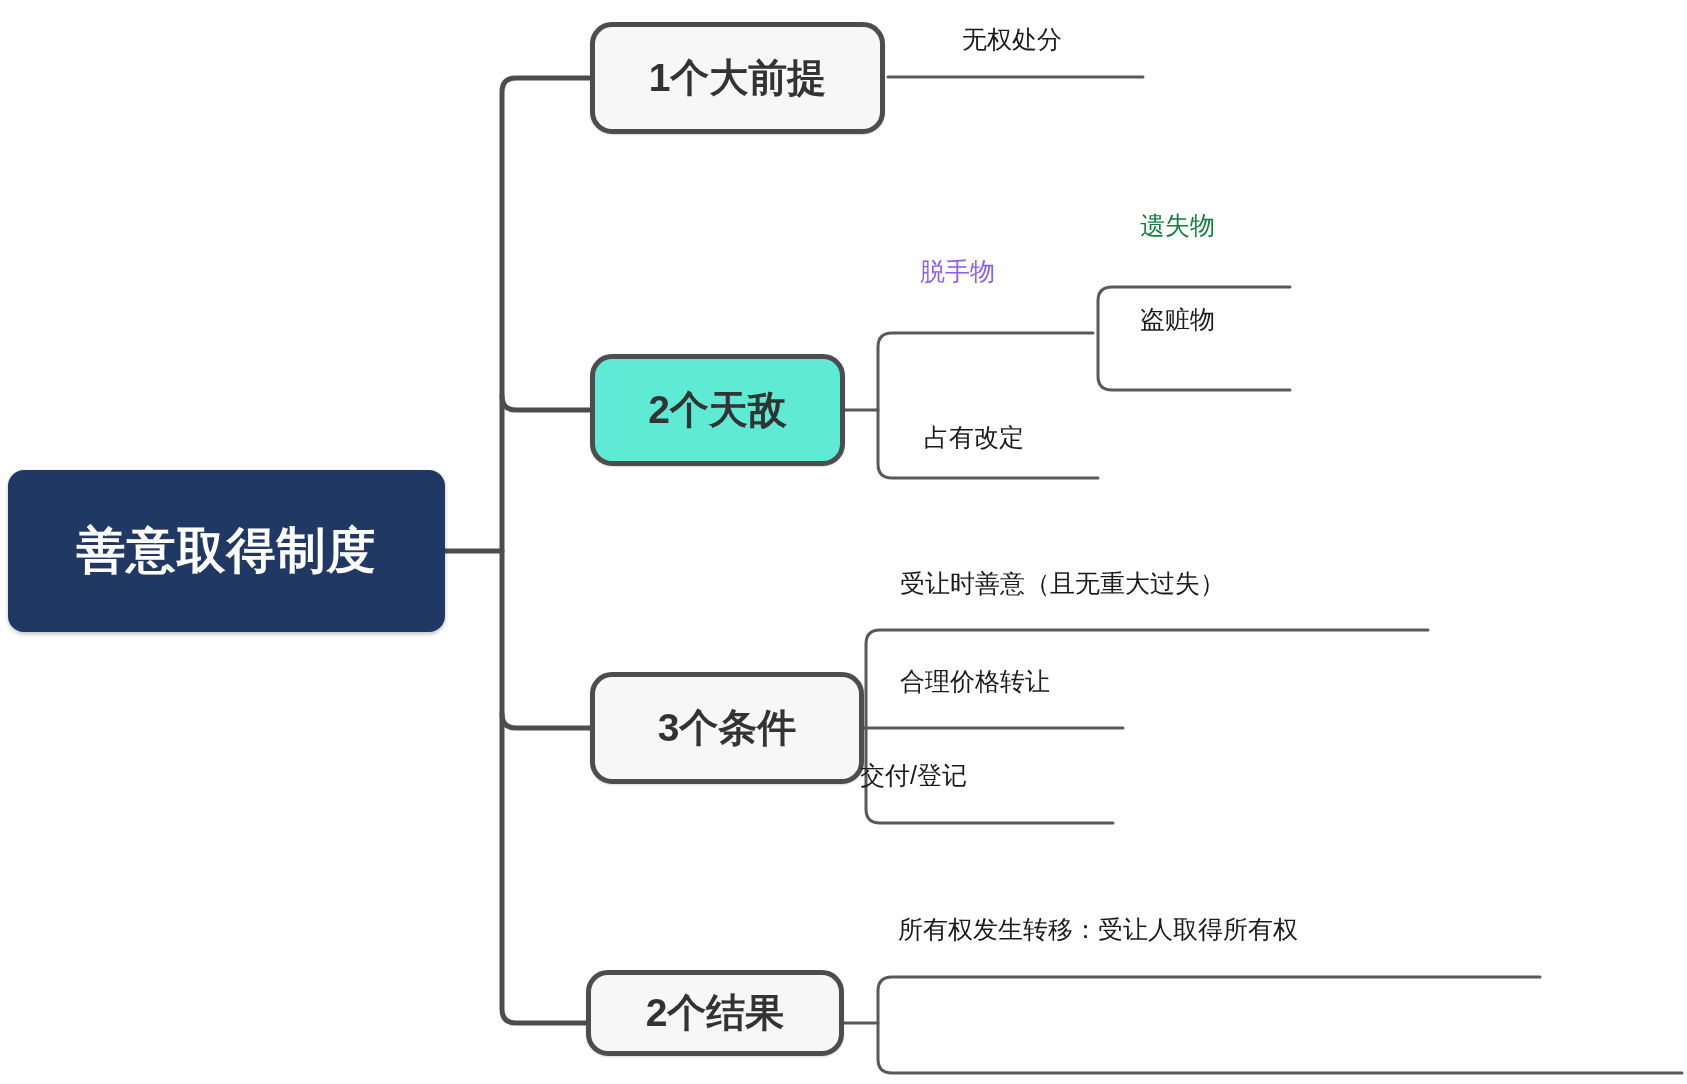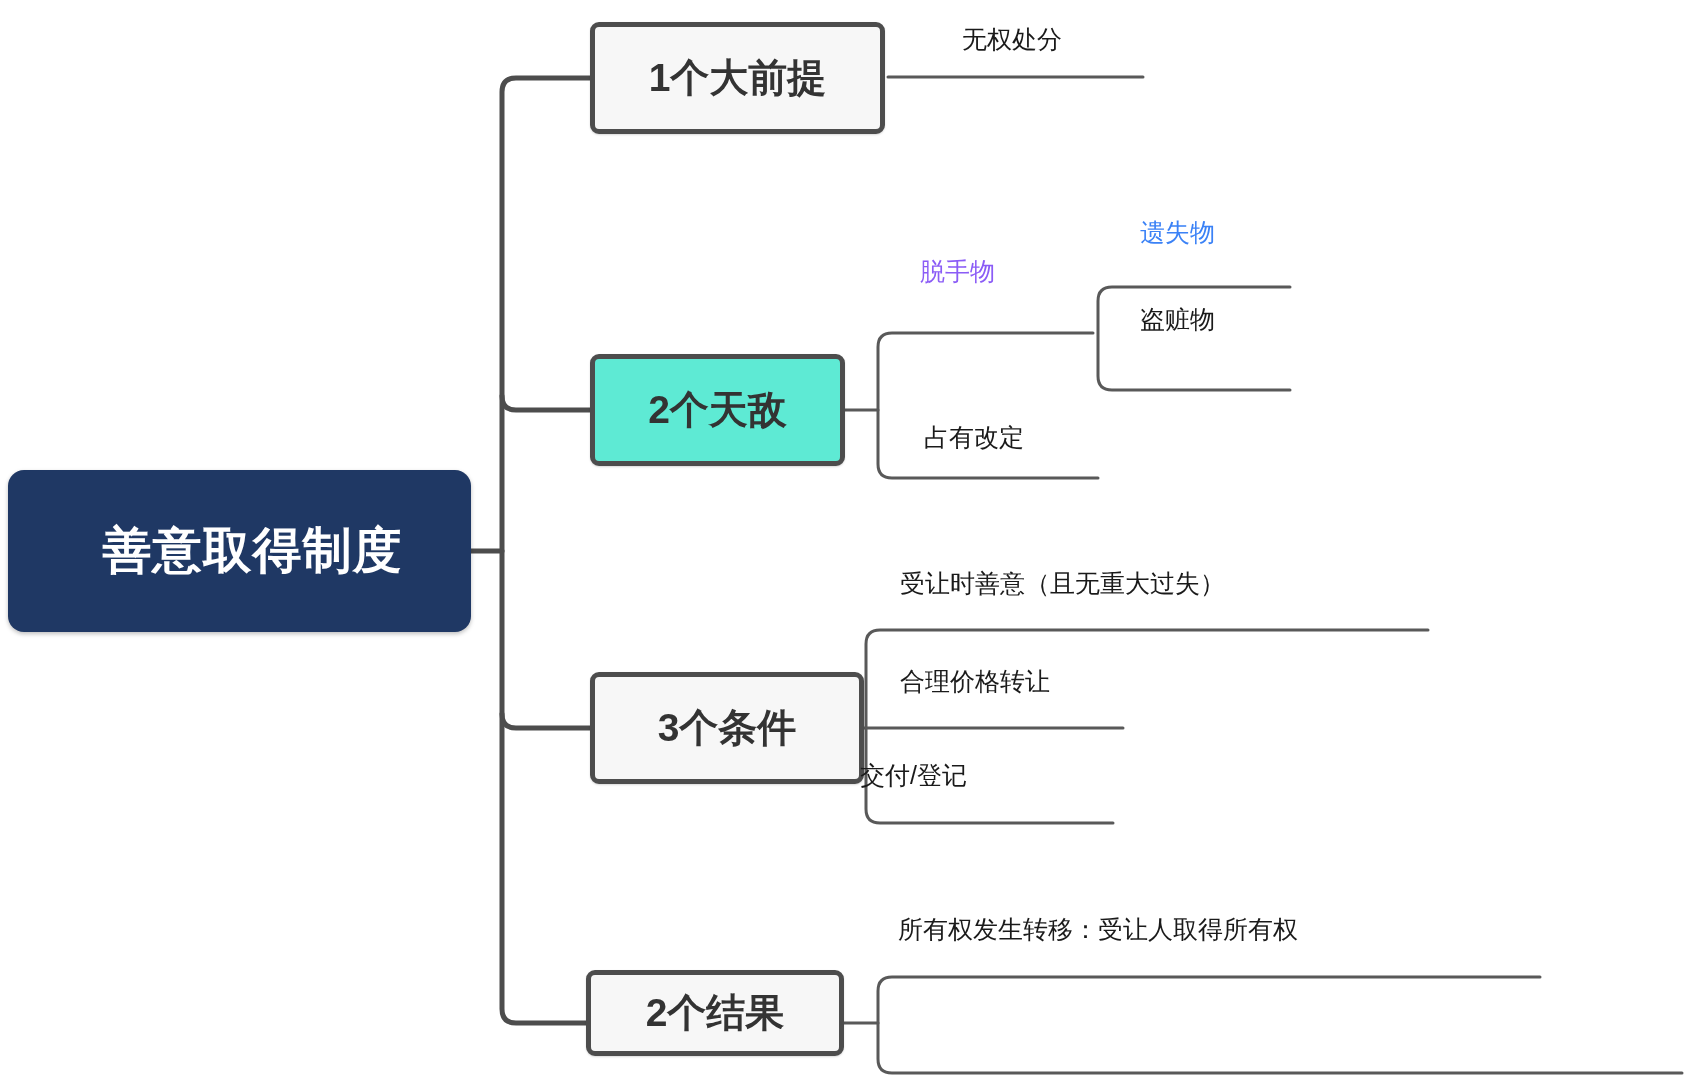--- a/index.html
+++ b/index.html
@@ -9,25 +9,24 @@
   }
   #canvas{position:absolute;left:0;top:0;width:1687px;height:1084px;}
   svg#wires{position:absolute;left:0;top:0;width:1687px;height:1084px;pointer-events:none;}
   .root-node{
     position:absolute;left:8px;top:470px;width:437px;height:162px;
     background:#1F3864;border-radius:16px;
     display:flex;align-items:center;justify-content:center;
     color:#ffffff;font-size:49px;font-weight:bold;letter-spacing:1px;
     box-shadow:0 2px 4px rgba(0,0,0,0.25);
     cursor:pointer;
-    padding-left:26px;
   }
   .branch-box{
     position:absolute;
-    background:#F7F7F7;border:5px solid #4D4D4D;border-radius:9px;
+    background:#F7F7F7;border:5px solid #4D4D4D;border-radius:22px;
     display:flex;align-items:center;justify-content:center;
     color:#333333;font-size:39px;font-weight:bold;
     box-sizing:border-box;
     box-shadow:0 1px 2px rgba(0,0,0,0.15);
     cursor:pointer;
   }
   .b1{left:590px;top:22px;width:295px;height:112px;}
   .b2{left:590px;top:354px;width:255px;height:112px;}
   .b3{left:590px;top:672px;width:274px;height:112px;}
   .b4{left:586px;top:970px;width:258px;height:86px;}
@@ -94,21 +93,21 @@
     <span>2个结果</span>
   </div>
 
   <div class="leaf l-wuquan" style="color: rgb(26, 26, 26);">
     <span>无权处分</span>
   </div>
 
   <div class="leaf l-tuoshou" style="color: #8b5cf6;">
     <span>脱手物</span>
   </div>
-  <div class="leaf l-yishi" style="color: #3b82f6; margin-top: 7px;">
+  <div class="leaf l-yishi" style="color: #15803d;">
     <span>遗失物</span>
   </div>
   <div class="leaf l-daozang" style="color: rgb(26, 26, 26);">
     <span>盗赃物</span>
   </div>
   <div class="leaf l-zhanyou" style="color: rgb(26, 26, 26);">
     <span>占有改定</span>
   </div>
 
   <div class="leaf l-heli" style="color: rgb(26, 26, 26);">

